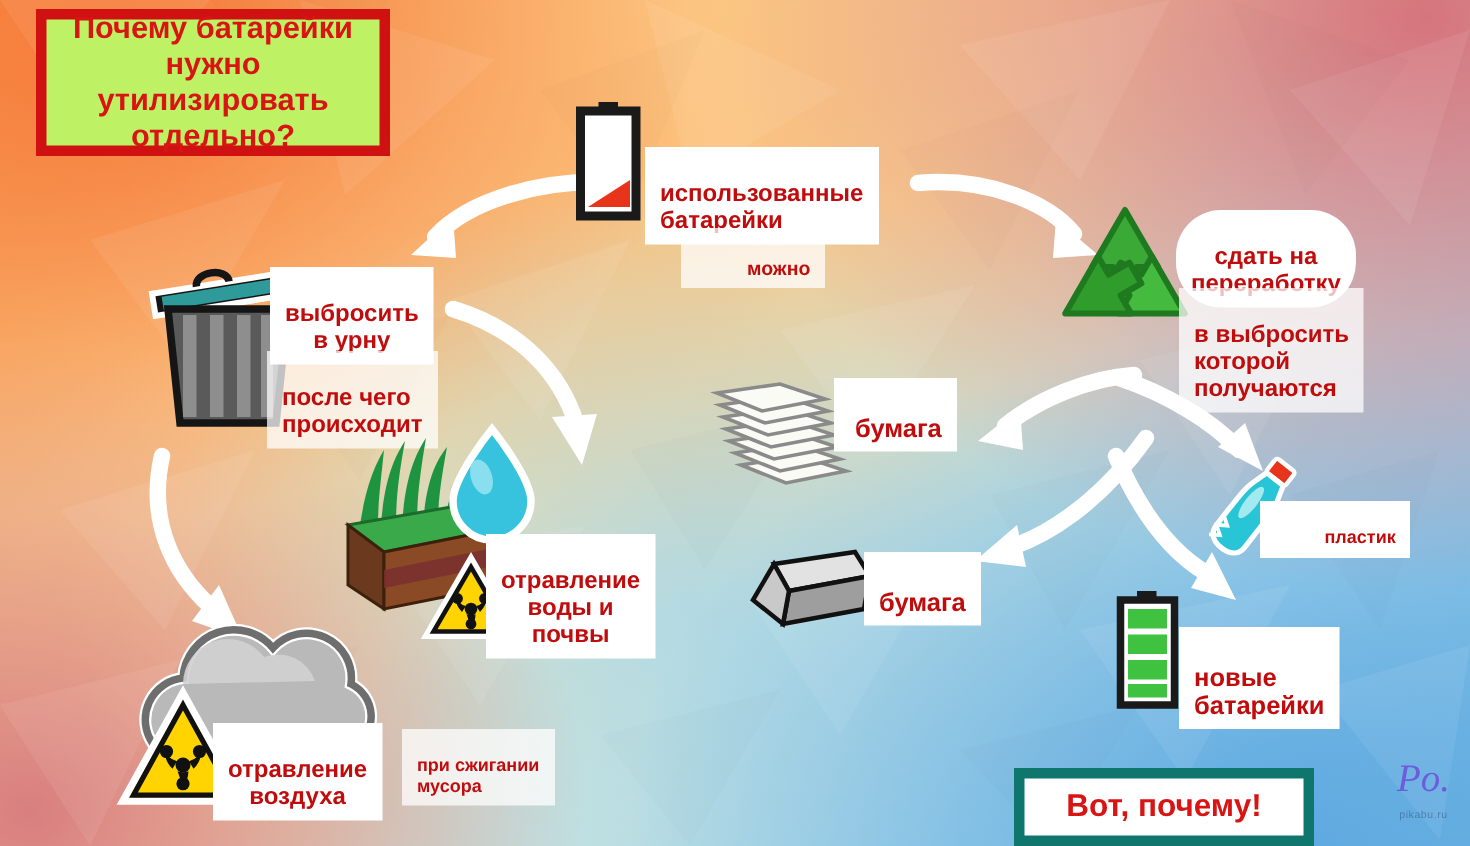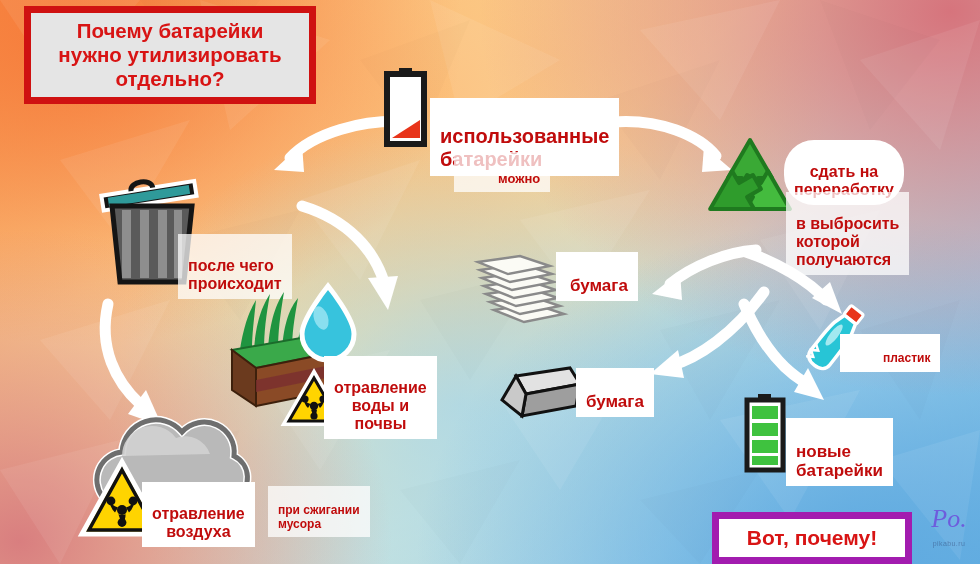--- a/index.html
+++ b/index.html
@@ -33,33 +33,33 @@
     background: #ffffff;
     color: #c00c0c;
     font-weight: bold;
     line-height: 1.12;
     padding: 5px 10px 6px 10px;
     white-space: pre-line;
   }
   .wbox.soft { background: rgba(255,255,255,0.74); }
   
   #title-box {
-    position: absolute; left: 24px; top: 6px; width: 292px; height: 98px;
+    position: absolute; left: 24px; top: 6px; width: 236px; height: 98px;
     border: 7px solid #cf1111;
-    background: #e5e5e5;
+    background: #bef264;
     display: flex; align-items: center; justify-content: center;
   }
   #title-box .t {
     color: #d81414; font-weight: bold; font-size: 20.5px;
     line-height: 1.16; text-align: center; white-space: pre-line;
   }
   
   #conclusion-box {
-    position: absolute; left: 712px; top: 512px; width: 200px; height: 52px;
-    border: 7px solid #a21caf; background: #ffffff;
+    position: absolute; left: 676px; top: 512px; width: 200px; height: 52px;
+    border: 7px solid #0f766e; background: #ffffff;
     display: flex; align-items: center; justify-content: center;
   }
   #conclusion-box .t { color: #d81414; font-weight: bold; font-size: 21px; }
   
   #watermark { position: absolute; left: 924px; top: 506px; width: 50px; text-align: center; }
   #watermark .mark { font-family: "Liberation Serif", serif; font-style: italic;
     font-size: 26px; color: #6d28d9; opacity: .62; line-height: 1; }
   #watermark .site { font-size: 7px; color: #2c3e6e; opacity: .45; margin-top: 8px; letter-spacing: .4px; }
   
   .icon { position: absolute; }
@@ -150,40 +150,44 @@
   <svg class="arrow" style="left:742px; top:300px;" width="110" height="110">
     <path d="M2,4 C20,46 42,70 62,82" stroke="#fff" stroke-width="11" fill="none" stroke-linecap="round"></path>
     <polygon points="82,100 52,92 66,68" fill="#fff"></polygon>
   </svg>
 
   <svg class="icon" style="left:384px; top:68px;" width="42" height="78">
     <rect x="15" y="0" width="13" height="8" fill="#1a1a1a"></rect>
     <rect x="3" y="6" width="37" height="70" fill="#ffffff" stroke="#1a1a1a" stroke-width="6"></rect>
     <polygon points="8,70 36,70 36,52" fill="#e8341a"></polygon>
   </svg>
-  <div class="wbox" style="left:430px; top:98px; font-size:20px;">
+  <div class="wbox" style="left:430px; top:98px; font-size:16px;">
     <span>использованные
 батарейки</span>
   </div>
   <div class="wbox soft" style="left:454px; top:152px; font-size:13px;padding-left:44px;">
     <span>можно</span>
   </div>
 
   <svg class="icon" style="left:96px; top:176px;" width="110" height="110">
     <g transform="rotate(-9 55 20)">
       <rect x="6" y="12" width="94" height="15" fill="#151515" stroke="#ffffff" stroke-width="4"></rect>
       <rect x="12" y="15" width="82" height="9" fill="#2f9a9a"></rect>
       <path d="M36,12 C36,2 58,2 58,12" stroke="#151515" stroke-width="5" fill="none"></path>
     </g>
     <path d="M16,30 L96,30 L88,106 L24,106 Z" fill="#5a5a5a" stroke="#151515" stroke-width="5"></path>
     <rect x="26" y="34" width="9" height="68" fill="#8e8e8e"></rect>
     <rect x="44" y="34" width="9" height="68" fill="#8e8e8e"></rect>
     <rect x="62" y="34" width="9" height="68" fill="#8e8e8e"></rect>
     <rect x="78" y="34" width="8" height="68" fill="#8e8e8e"></rect>
   </svg>
+  <div class="wbox" style="left:180px; top:178px; font-size:16px; text-align:center;">
+    <span>выбросить
+в урну</span>
+  </div>
   <div class="wbox soft" style="left:178px; top:234px; font-size:16px;">
     <span>после чего
 происходит</span>
   </div>
 
   <svg class="icon" style="left:700px; top:136px;" width="100" height="100">
     <g stroke="#1f7a1f" stroke-width="4" stroke-linejoin="round">
       <polygon points="50,4 72,42 58,42 58,58 42,58 42,42 28,42" fill="#3aa935" transform="rotate(0 50 50)"></polygon>
       <polygon points="50,4 72,42 58,42 58,58 42,58 42,42 28,42" fill="#44bb3e" transform="rotate(120 50 50)"></polygon>
       <polygon points="50,4 72,42 58,42 58,58 42,58 42,42 28,42" fill="#2f9c2c" transform="rotate(240 50 50)"></polygon>

